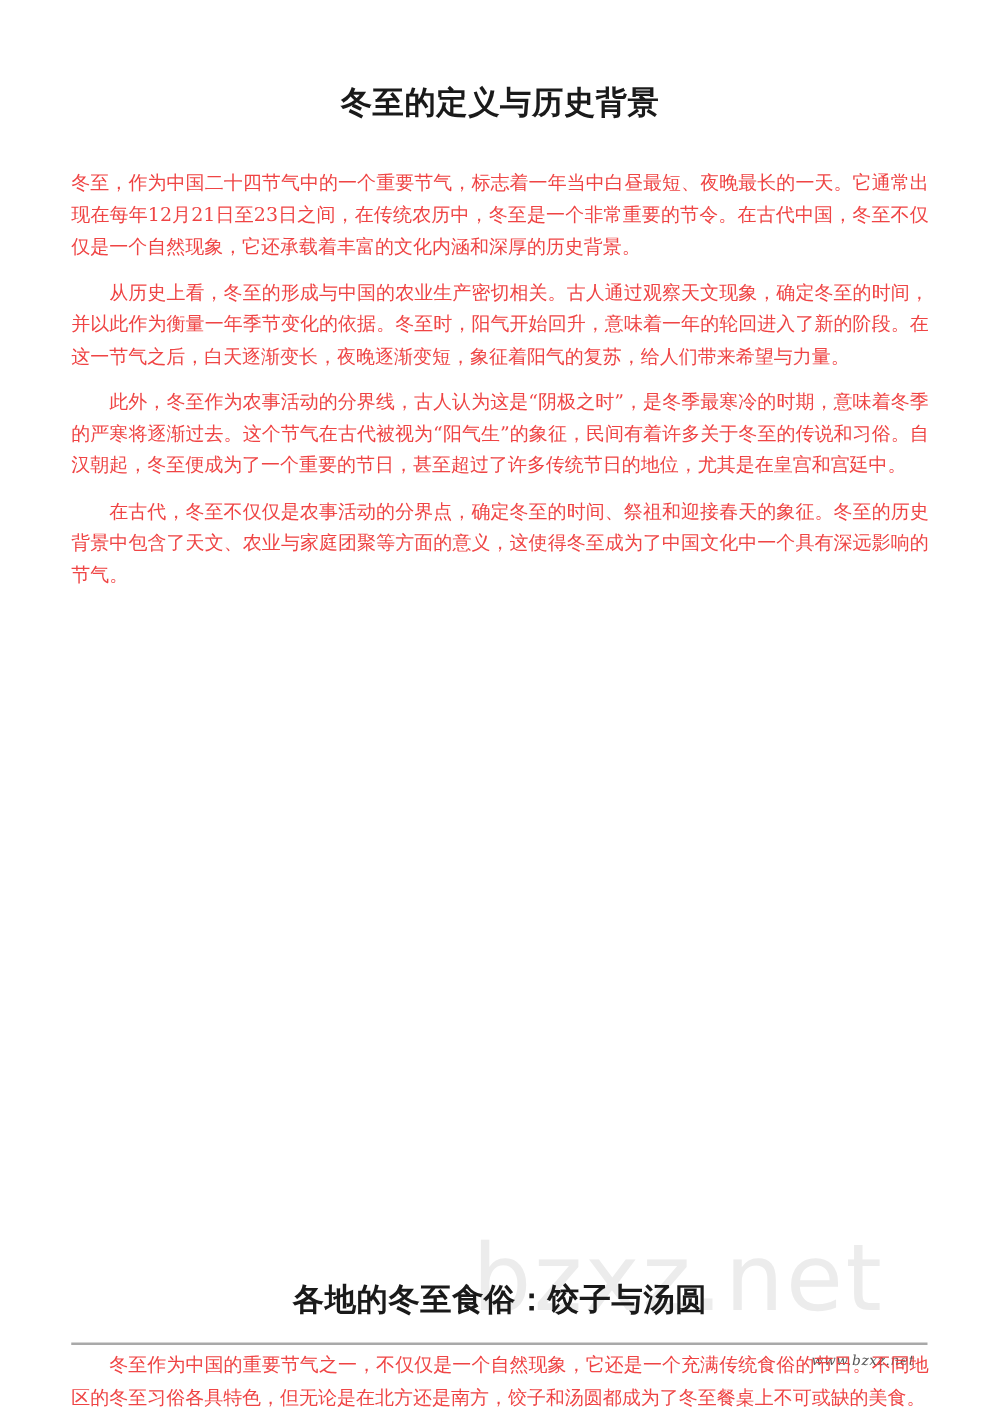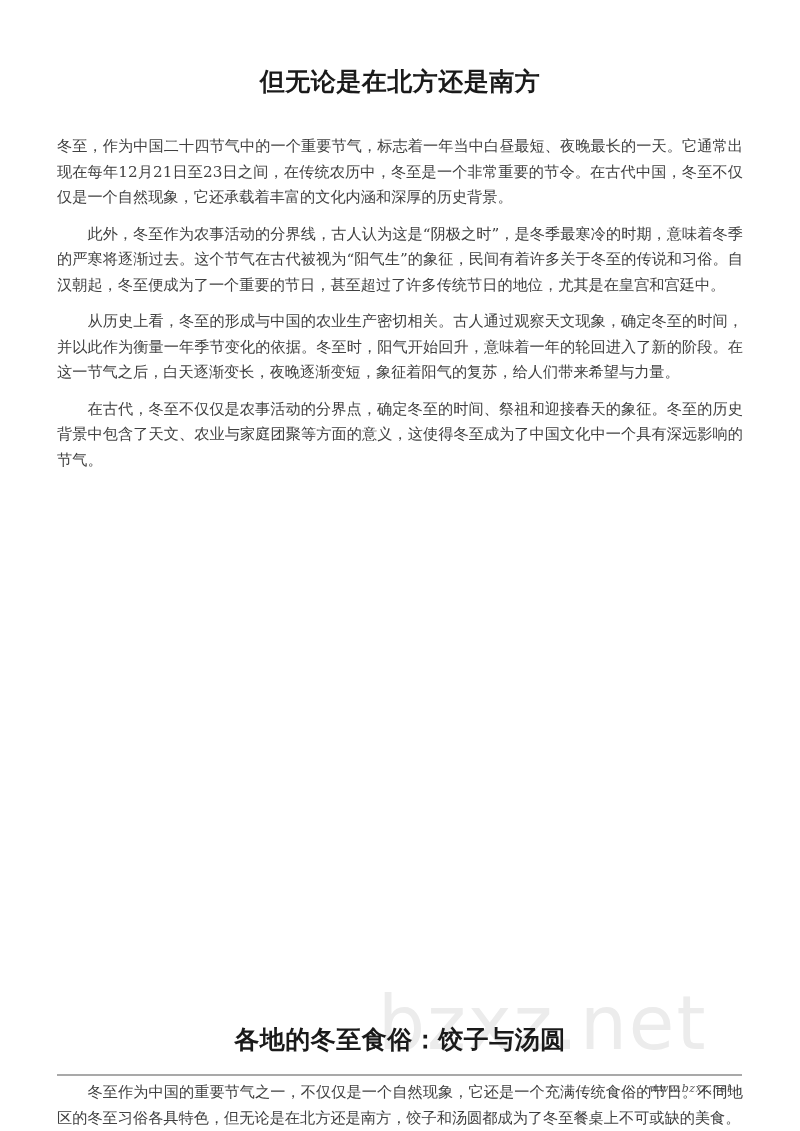--- a/index.html
+++ b/index.html
@@ -7,43 +7,43 @@
          font-family: "DejaVu Serif", "Liberation Serif", serif; color: #1f1f1f; }
   .page { position: absolute; left: 0; top: 0; width: 800px; height: 1131px; }
   .section { position: absolute; left: 57px; width: 686px; }
   .sec1 { top: 62px; }
   .sec2 { top: 598px; }
   h1.title { margin: 0; text-align: center; font-family: "DejaVu Sans", "Liberation Sans", sans-serif;
              font-weight: bold; font-size: 25px; line-height: 40px; color: #1a1a1a; letter-spacing: 0.5px; }
   .sec1 .body { margin-top: 32px; }
   .sec2 .body { margin-top: 20px; }
   p.para { margin: 0 0 11px 0; font-size: 15.2px; line-height: 25.5px; text-align: justify;
-           color: #404040; }
+           color: #ef4444; }
   p.indent { text-indent: 2em; }
   .watermark { position: absolute; left: 378px; top: 983px; font-family: "DejaVu Sans", "Liberation Sans", sans-serif;
                font-weight: normal; font-size: 74px; line-height: 80px; color: #ececec; letter-spacing: 2px;
                z-index: 0; }
   .content-layer { position: relative; z-index: 1; }
   .footer-rule { position: absolute; left: 57px; top: 1074px; width: 685px; height: 2px; background: #a9a9a9; }
   .footer-url { position: absolute; right: 68px; top: 1082px; font-family: "DejaVu Serif", "Liberation Serif", serif;
                 font-style: italic; font-size: 11px; color: #555555; letter-spacing: 0.5px; }
 </style>
 </head>
 <body>
 
 <div class="page">
 
   <div class="watermark">bzxz.net</div>
 
   <div class="section sec1 content-layer">
-    <h1 class="title">但无论是在北方还是南方</h1>
+    <h1 class="title">冬至的定义与历史背景</h1>
     <div class="body">
       <p class="para">冬至，作为中国二十四节气中的一个重要节气，标志着一年当中白昼最短、夜晚最长的一天。它通常出现在每年12月21日至23日之间，在传统农历中，冬至是一个非常重要的节令。在古代中国，冬至不仅仅是一个自然现象，它还承载着丰富的文化内涵和深厚的历史背景。</p>
+      <p class="para indent">从历史上看，冬至的形成与中国的农业生产密切相关。古人通过观察天文现象，确定冬至的时间，并以此作为衡量一年季节变化的依据。冬至时，阳气开始回升，意味着一年的轮回进入了新的阶段。在这一节气之后，白天逐渐变长，夜晚逐渐变短，象征着阳气的复苏，给人们带来希望与力量。</p>
       <p class="para indent">此外，冬至作为农事活动的分界线，古人认为这是“阴极之时”，是冬季最寒冷的时期，意味着冬季的严寒将逐渐过去。这个节气在古代被视为“阳气生”的象征，民间有着许多关于冬至的传说和习俗。自汉朝起，冬至便成为了一个重要的节日，甚至超过了许多传统节日的地位，尤其是在皇宫和宫廷中。</p>
-      <p class="para indent">从历史上看，冬至的形成与中国的农业生产密切相关。古人通过观察天文现象，确定冬至的时间，并以此作为衡量一年季节变化的依据。冬至时，阳气开始回升，意味着一年的轮回进入了新的阶段。在这一节气之后，白天逐渐变长，夜晚逐渐变短，象征着阳气的复苏，给人们带来希望与力量。</p>
       <p class="para indent">在古代，冬至不仅仅是农事活动的分界点，确定冬至的时间、祭祖和迎接春天的象征。冬至的历史背景中包含了天文、农业与家庭团聚等方面的意义，这使得冬至成为了中国文化中一个具有深远影响的节气。</p>
     </div>
   </div>
 
   <div class="section sec2 content-layer">
     <h1 class="title">各地的冬至食俗：饺子与汤圆</h1>
     <div class="body">
       <p class="para indent">冬至作为中国的重要节气之一，不仅仅是一个自然现象，它还是一个充满传统食俗的节日。不同地区的冬至习俗各具特色，但无论是在北方还是南方，饺子和汤圆都成为了冬至餐桌上不可或缺的美食。</p>
 
     </div>

